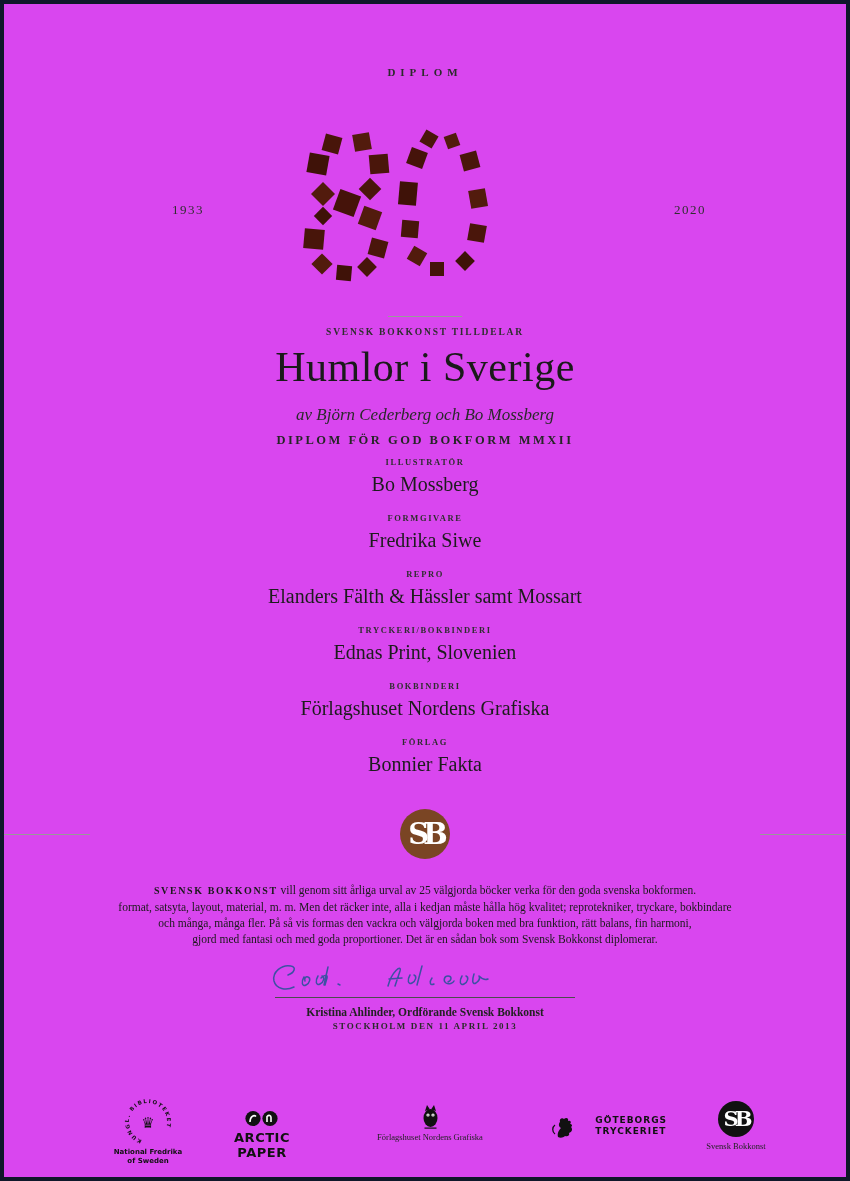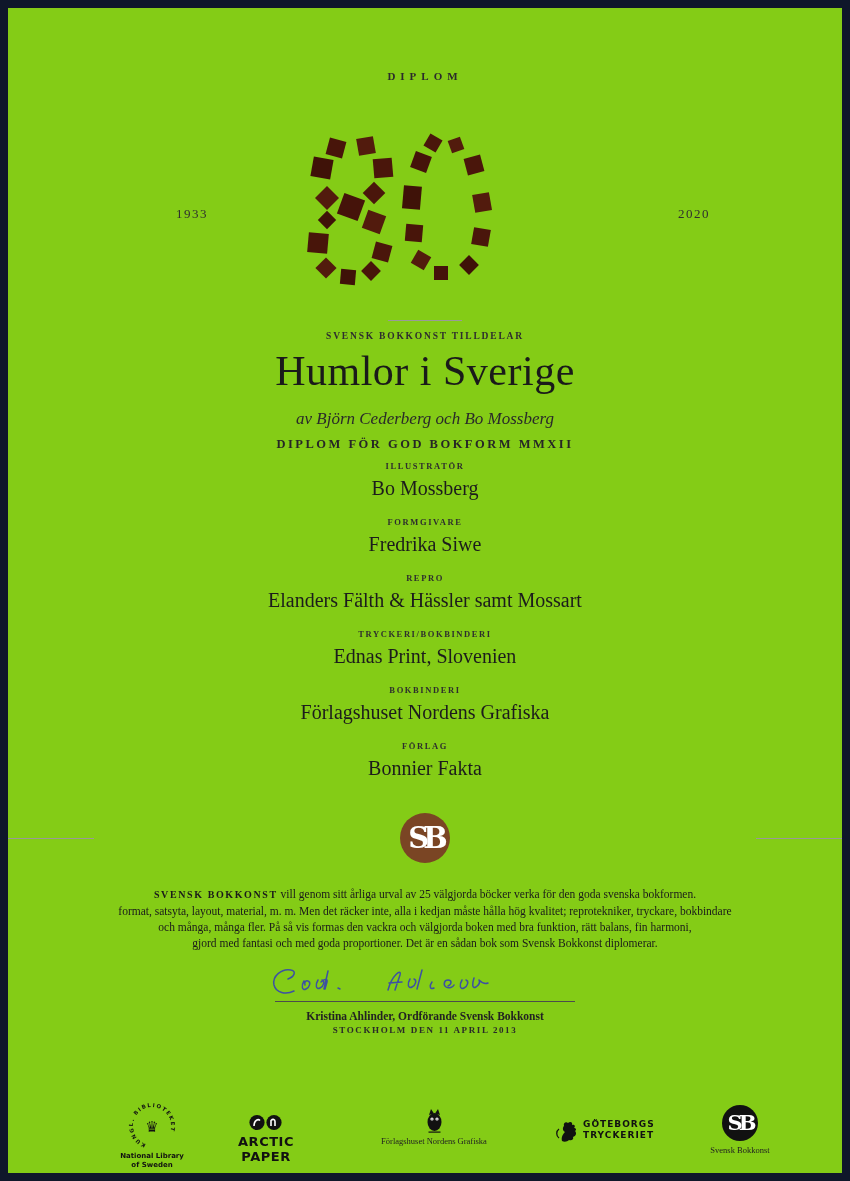--- a/index.html
+++ b/index.html
@@ -1,18 +1,18 @@
 <!DOCTYPE html>
 <html><head>
 <meta charset="utf-8">
 <style>
   html,body{margin:0;padding:0;background:#ffffff;}
   .page{
     width:850px;height:1181px;box-sizing:border-box;
-    border:8px solid #0f172a;background:#84cc16;position:relative;overflow:hidden;
+    border:4px solid #0f172a;background:#d946ef;position:relative;overflow:hidden;
     font-family:"Liberation Serif", serif;color:#1d1d1d;
   }
   .kind-label{
     padding-top:62px;text-align:center;font-size:11px;font-weight:bold;
     letter-spacing:5px;color:#2b2b2b;
   }
   
   .emblem{position:relative;height:172px;margin-top:40px;}
   .year{position:absolute;top:84px;font-size:13px;letter-spacing:1.5px;color:#2f2f2f;}
   .year-left{left:168px;}
@@ -43,21 +43,21 @@
   
   .sponsor{position:absolute;text-align:center;}
   .sponsor-kb{left:96px;top:1094px;width:96px;}
   .sponsor-arctic{left:203px;top:1106px;width:110px;}
   .sponsor-fng{left:366px;top:1100px;width:120px;}
   .sponsor-gbg{left:548px;top:1110px;width:115px;}
   .sponsor-sbk{left:686px;top:1096px;width:92px;}
   .kb-caption{font-family:"DejaVu Sans",sans-serif;font-size:7px;font-weight:bold;line-height:8.5px;color:#111;margin-top:2px;}
   .arctic-label{font-family:"DejaVu Sans",sans-serif;font-size:13px;font-weight:bold;letter-spacing:.5px;color:#111;margin-top:3px;}
   .fng-label{font-size:8.5px;color:#222;margin-top:3px;}
-  .gbg{display:flex;align-items:center;justify-content:flex-start;gap:5px;}
+  .gbg{display:flex;align-items:center;justify-content:space-between;gap:5px;}
   .gbg-text{font-family:"DejaVu Sans",sans-serif;font-size:9px;font-weight:bold;letter-spacing:1px;color:#111;text-align:left;line-height:11px;}
   .sbk-label{font-size:8.5px;color:#222;margin-top:3px;}
   svg{display:block;margin:0 auto;}
   .gbg svg{margin:0;}
 </style>
 </head>
 <body>
 
 <div class="page">
 
@@ -170,21 +170,21 @@
     <svg width="48" height="48" viewBox="0 0 48 48">
       <defs>
           <path id="kbring" d="M24,43 A19,19 0 1,1 24.02,43" fill="none"></path>
         </defs>
       <text font-family="DejaVu Sans, sans-serif" font-size="5.4" font-weight="bold" letter-spacing="1.4" fill="#111">
         <textPath href="#kbring" startOffset="6">KUNGL. BIBLIOTEKET</textPath>
       </text>
       <text x="24" y="30" text-anchor="middle" font-size="15" fill="#111">♛</text>
     </svg>
     <div class="kb-caption">
-      <div>National Library</div>
+      <div>National Fredrika</div>
       <div>of Sweden</div>
     </div>
   </div>
 
   <div class="sponsor sponsor-arctic">
     <svg width="38" height="17" viewBox="0 0 38 17">
       <circle cx="10" cy="8.5" r="7.6" fill="#111"></circle>
       <path d="M7,12 C7,6.5 11,4.5 13,6.5" stroke="#fff" stroke-width="1.6" fill="none"></path>
       <circle cx="27" cy="8.5" r="7.6" fill="#111"></circle>
       <path d="M24,12 L24,6.5 C26,4.5 28,5.5 28,7.5 L28,12" stroke="#fff" stroke-width="1.6" fill="none"></path>

